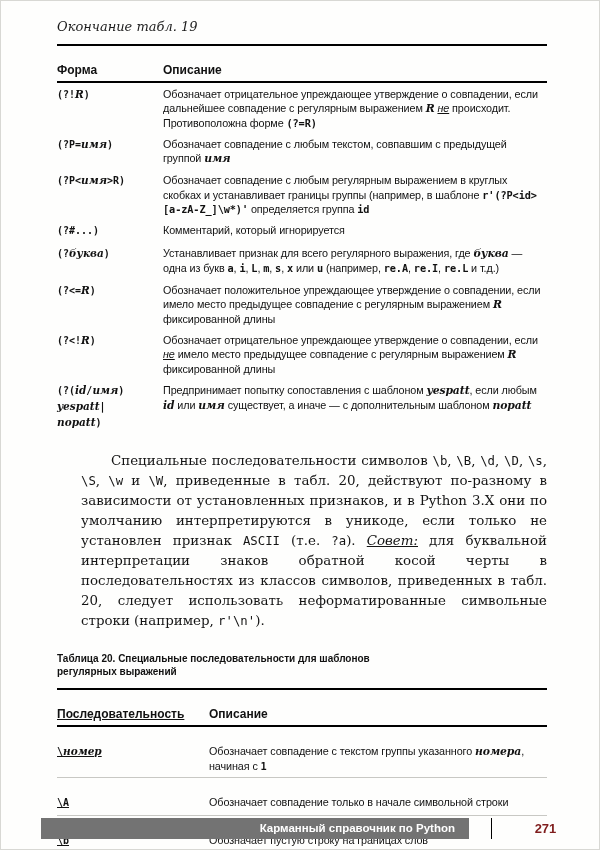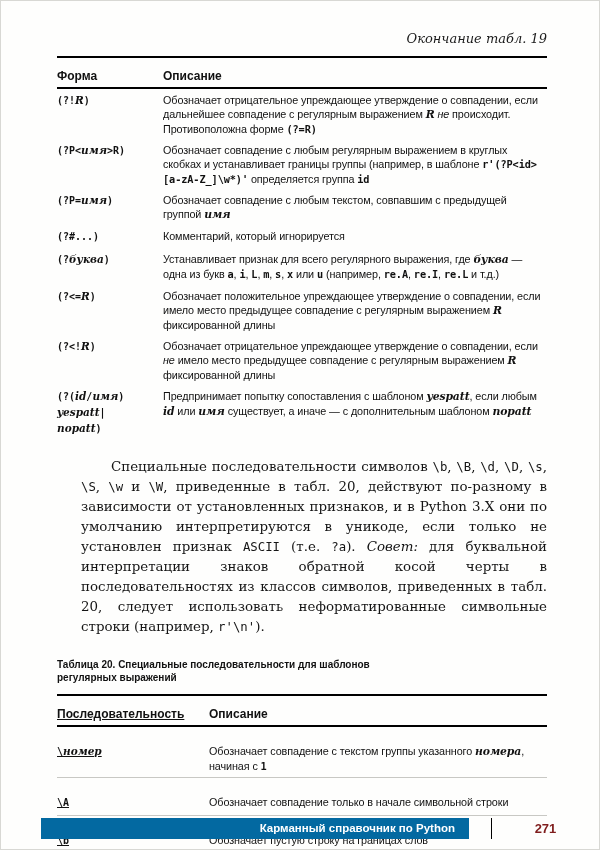--- a/index.html
+++ b/index.html
@@ -5,63 +5,63 @@
   html,body { margin:0; padding:0; background:#efefef; }
   .page {
     width:600px; height:850px; margin:0 auto; background:#fefefd;
     position:relative; overflow:hidden; box-sizing:border-box;
     border:1px solid #d8d8d4;
     font-family:"Liberation Sans", sans-serif; color:#111;
   }
   .content { padding:18px 52px 0 56px; }
 
   .running-head {
-    text-align:right; font-family:"DejaVu Serif", serif;
-    font-style:italic; font-size:13px; color:#1c1c1c; margin-bottom:10px;margin-top:12px;
+    text-align:left; font-family:"DejaVu Serif", serif;
+    font-style:italic; font-size:13px; color:#1c1c1c; margin-bottom:10px;
   }
 
   .dtable { border-top:2px solid #000; }
   .thead {
     display:flex; border-bottom:2px solid #000;
-    padding:11px 0 4px 0; font-weight:bold; font-size:12px;
+    padding:17px 0 4px 0; font-weight:bold; font-size:12px;
   }
   .trow { display:flex; padding:4px 0 3px 0; }
   .tform {
     flex:none; box-sizing:border-box; padding-right:8px;
     font-family:"DejaVu Sans Mono", monospace; font-weight:bold;
     font-size:10.5px; line-height:1.5; white-space:pre-wrap;
   }
   .tdesc { flex:1; font-size:10.8px; line-height:1.3; letter-spacing:-0.1px; }
   .t19 .tform, .t19 .h1 { width:106px; }
   .t20 .tform, .t20 .h1 { width:152px;text-decoration:underline; }
   .t20 .trow { border-bottom:1px solid #c8c8c4; padding:17px 0 4px 0; }
 
   .s-c { font-family:"DejaVu Sans Mono", monospace; font-weight:bold; font-size:0.95em; }
   .s-m { font-family:"DejaVu Sans Mono", monospace; font-size:0.92em; }
   .s-v { font-family:"DejaVu Serif", serif; font-weight:bold; font-style:italic; }
-  .s-i { font-style:italic; }
+  .s-i { font-style:italic;text-decoration:underline; }
 
   .bodytext {
     margin-top:17px; font-family:"DejaVu Serif", serif;
     font-size:13.4px; line-height:1.5; text-align:justify;
     text-indent:30px; color:#141414;margin-left:24px;
   }
 
   .t20-title {
     margin-top:20px; margin-bottom:9px;
     font-weight:bold; font-size:10px; line-height:1.35; max-width:370px;
   }
 
   .footer {
     position:absolute; left:0; right:0; bottom:10px; height:22px;
     display:flex; align-items:center;
   }
   .footer-bar {
     margin-left:40px; width:428px; height:21px; line-height:21px;
-    background:#0369a1; color:#fff; text-align:right; padding-right:14px;
+    background:#737373; color:#fff; text-align:right; padding-right:14px;
     font-weight:bold; font-size:11.5px; box-sizing:border-box;
   }
   .footer-divider { width:1px; height:21px; background:#000; margin-left:22px; }
   .footer-page { flex:1; text-align:center; font-weight:bold; font-size:13px; color:#7f1d1d; }
 </style>
 </head>
 <body>
 
 <div class="page">
   <div class="content">
@@ -72,26 +72,26 @@
       <div class="thead">
         <div class="h1">Форма</div>
         <div class="h2">Описание</div>
       </div>
       <div id="t19-body">
           <div class="trow">
             <div class="tform"><span class="s-c">(?!</span><span class="s-v">R</span><span class="s-c">)</span></div>
             <div class="tdesc"><span>Обозначает отрицательное упреждающее утверждение о совпадении, если дальнейшее совпадение с регулярным выражением </span><span class="s-v">R</span><span> </span><span class="s-i">не</span><span> происходит. Противоположна форме </span><span class="s-c">(?=R)</span></div>
           </div>
           <div class="trow">
+            <div class="tform"><span class="s-c">(?P=</span><span class="s-v">имя</span><span class="s-c">)</span></div>
+            <div class="tdesc"><span>Обозначает совпадение с любым текстом, совпавшим с предыдущей группой </span><span class="s-v">имя</span></div>
+          </div>
+          <div class="trow">
             <div class="tform"><span class="s-c">(?P&lt;</span><span class="s-v">имя</span><span class="s-c">&gt;R)</span></div>
             <div class="tdesc"><span>Обозначает совпадение с любым регулярным выражением в круглых скобках и устанавливает границы группы (например, в шаблоне </span><span class="s-c">r'(?P&lt;id&gt;[a-zA-Z_]\w*)'</span><span> определяется группа </span><span class="s-c">id</span></div>
-          </div>
-          <div class="trow">
-            <div class="tform"><span class="s-c">(?P=</span><span class="s-v">имя</span><span class="s-c">)</span></div>
-            <div class="tdesc"><span>Обозначает совпадение с любым текстом, совпавшим с предыдущей группой </span><span class="s-v">имя</span></div>
           </div>
           <div class="trow">
             <div class="tform"><span class="s-c">(?#...)</span></div>
             <div class="tdesc"><span>Комментарий, который игнорируется</span></div>
           </div>
           <div class="trow">
             <div class="tform"><span class="s-c">(?</span><span class="s-v">буква</span><span class="s-c">)</span></div>
             <div class="tdesc"><span>Устанавливает признак для всего регулярного выражения, где </span><span class="s-v">буква</span><span> — одна из букв </span><span class="s-c">a</span><span>, </span><span class="s-c">i</span><span>, </span><span class="s-c">L</span><span>, </span><span class="s-c">m</span><span>, </span><span class="s-c">s</span><span>, </span><span class="s-c">x</span><span> или </span><span class="s-c">u</span><span> (например, </span><span class="s-c">re.A</span><span>, </span><span class="s-c">re.I</span><span>, </span><span class="s-c">re.L</span><span> и т.д.)</span></div>
           </div>
           <div class="trow">

